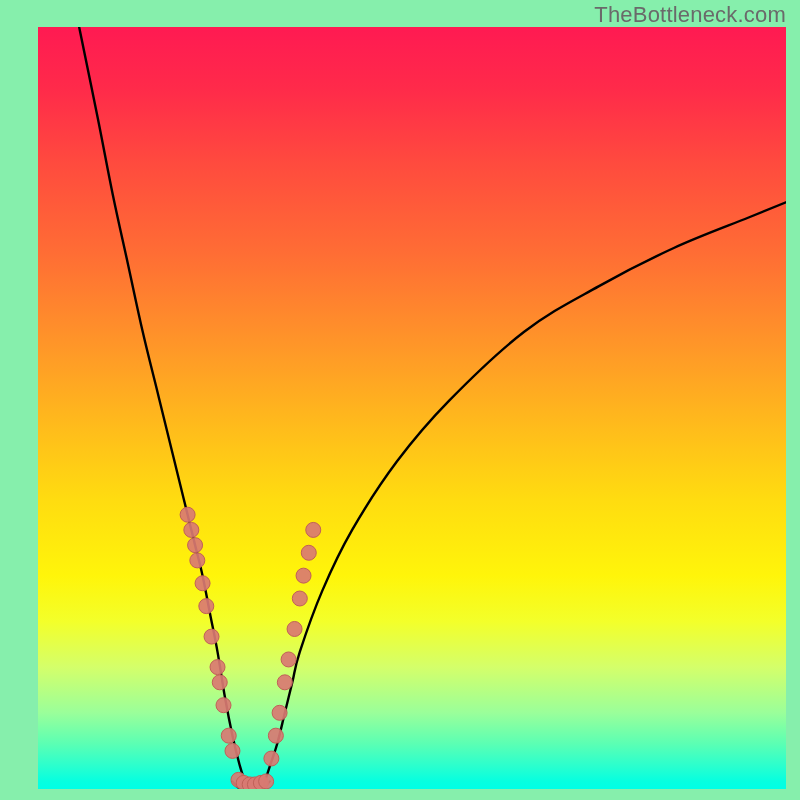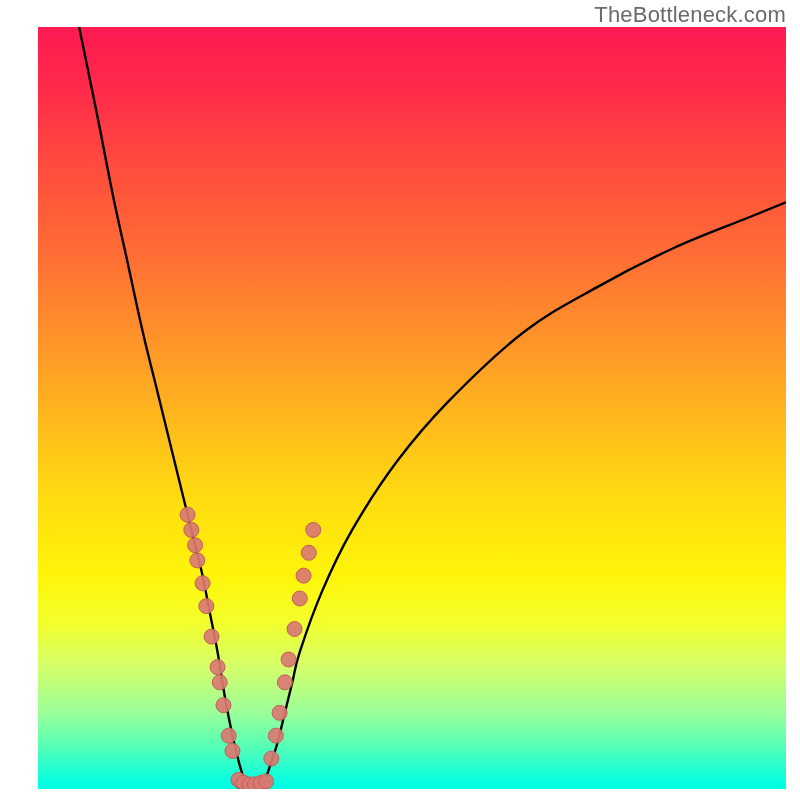--- a/index.html
+++ b/index.html
@@ -1,21 +1,21 @@
 <!DOCTYPE html>
 <html><head>
 <meta charset="utf-8">
 <style>
   * { margin: 0; padding: 0; box-sizing: border-box; }
   body { background: #000; width: 800px; height: 800px; overflow: hidden; position: relative; }
   .frame {
     position: absolute;
     top: 0; left: 0;
     width: 800px; height: 800px;
-    background: #ffffff;
+    background: #86efac;
   }
   .plot-area {
     position: absolute;
     left: 38px;
     top: 27px;
     width: 748px;
     height: 762px;
     background: linear-gradient(to bottom,
       #ff1a52 0%,
       #ff2a4a 8%,

